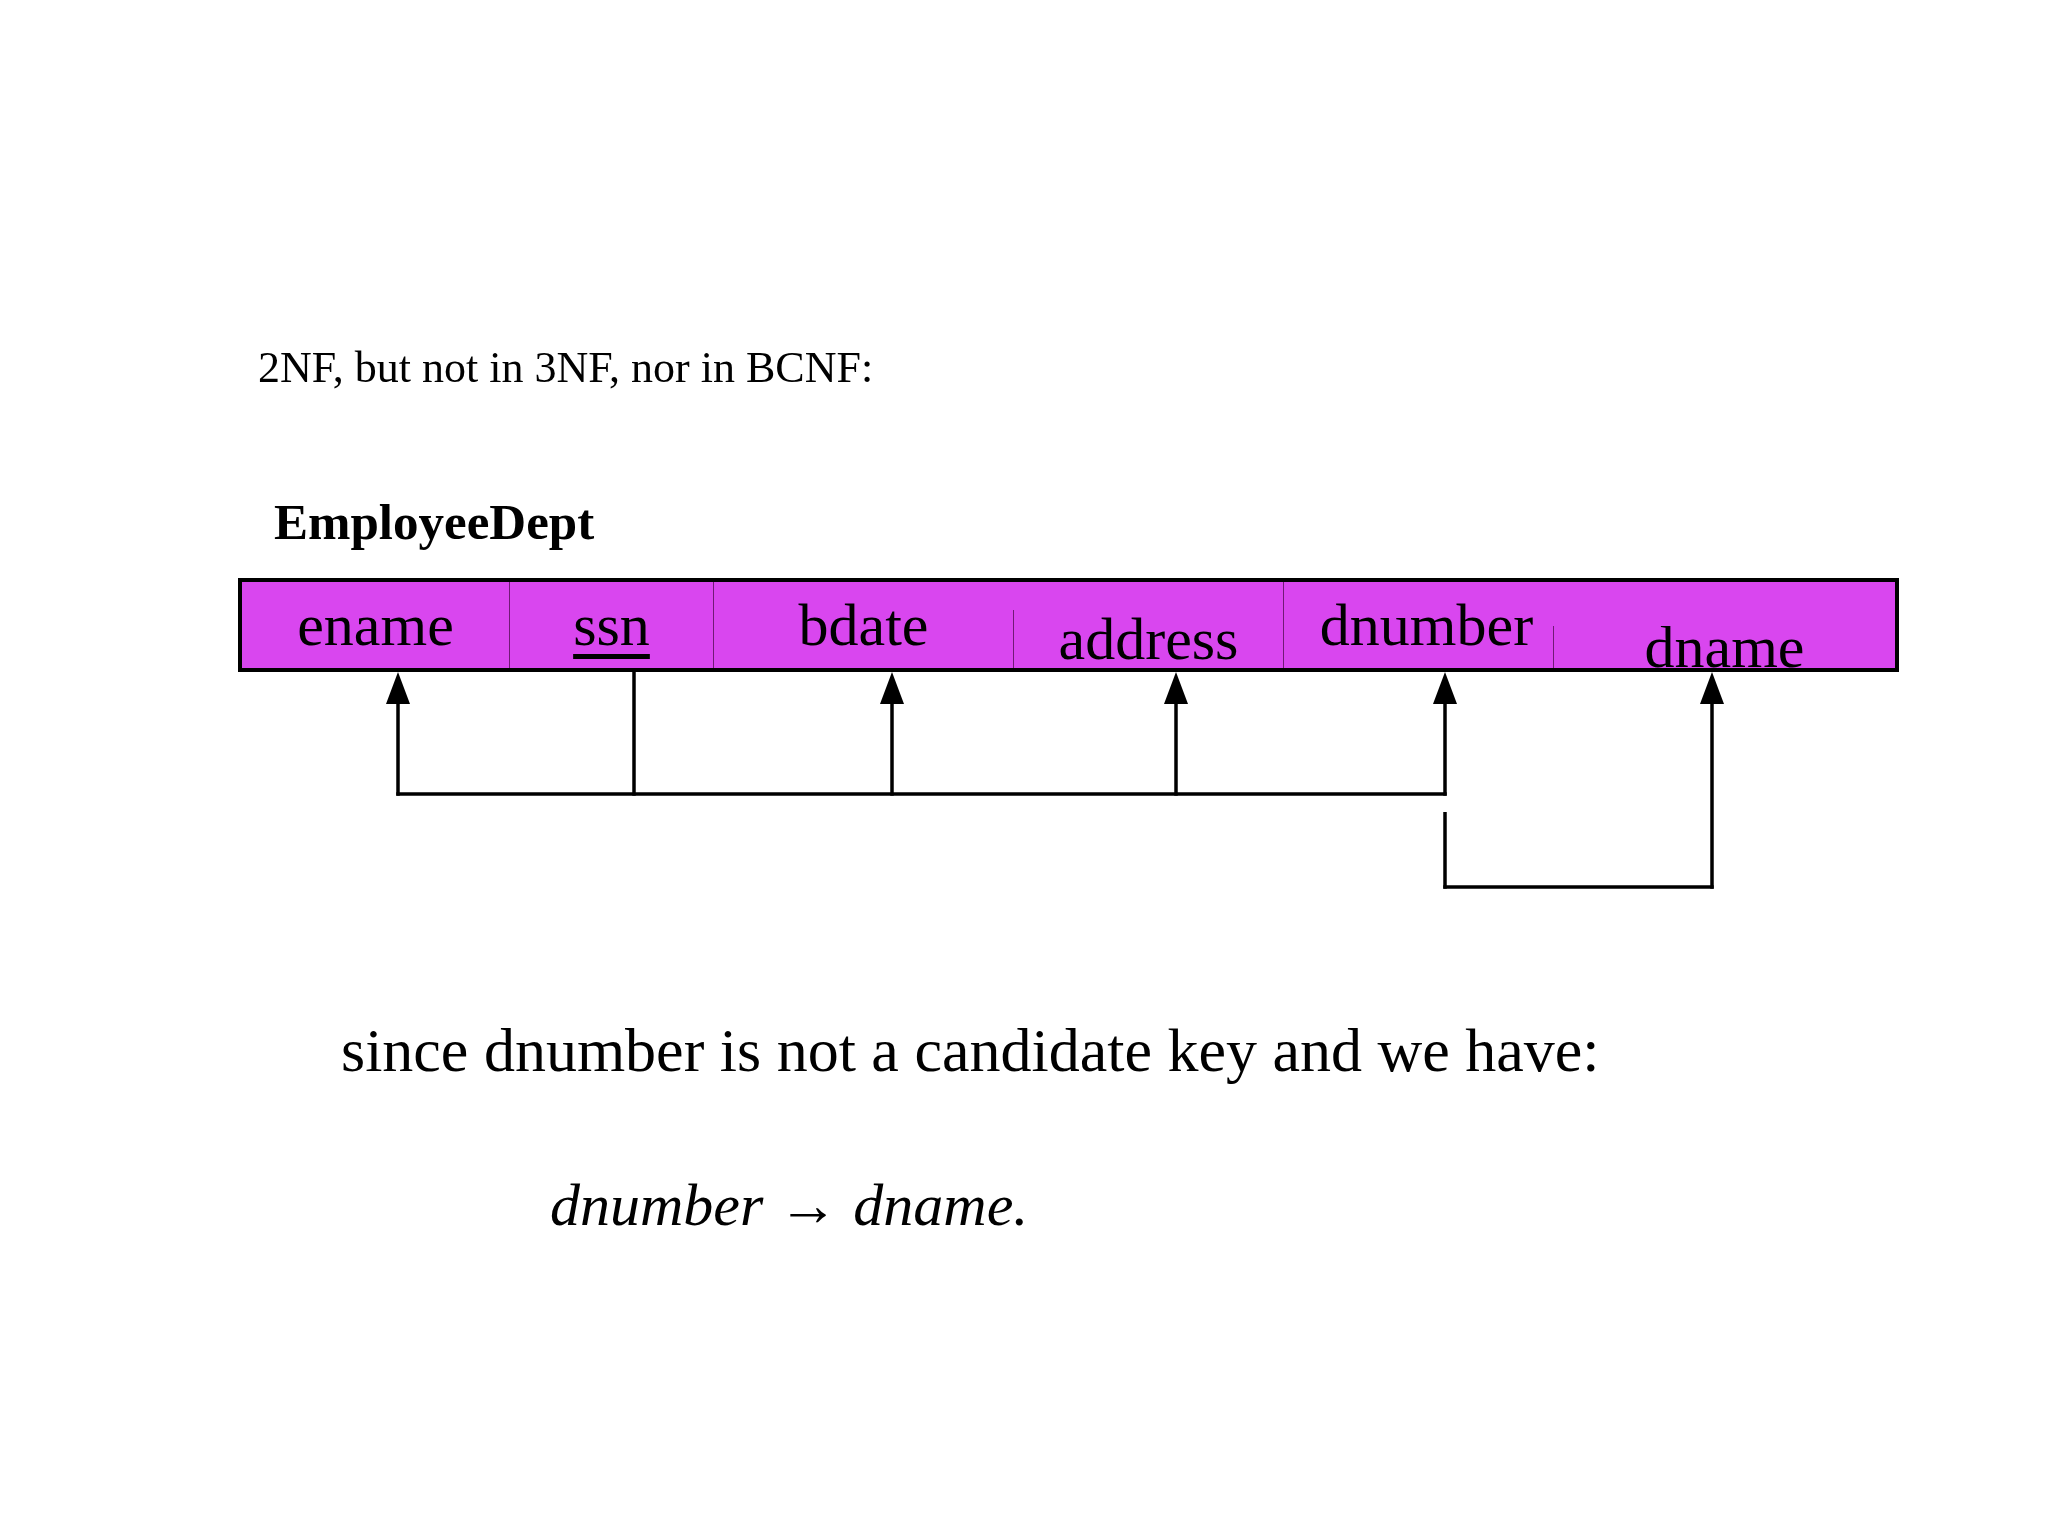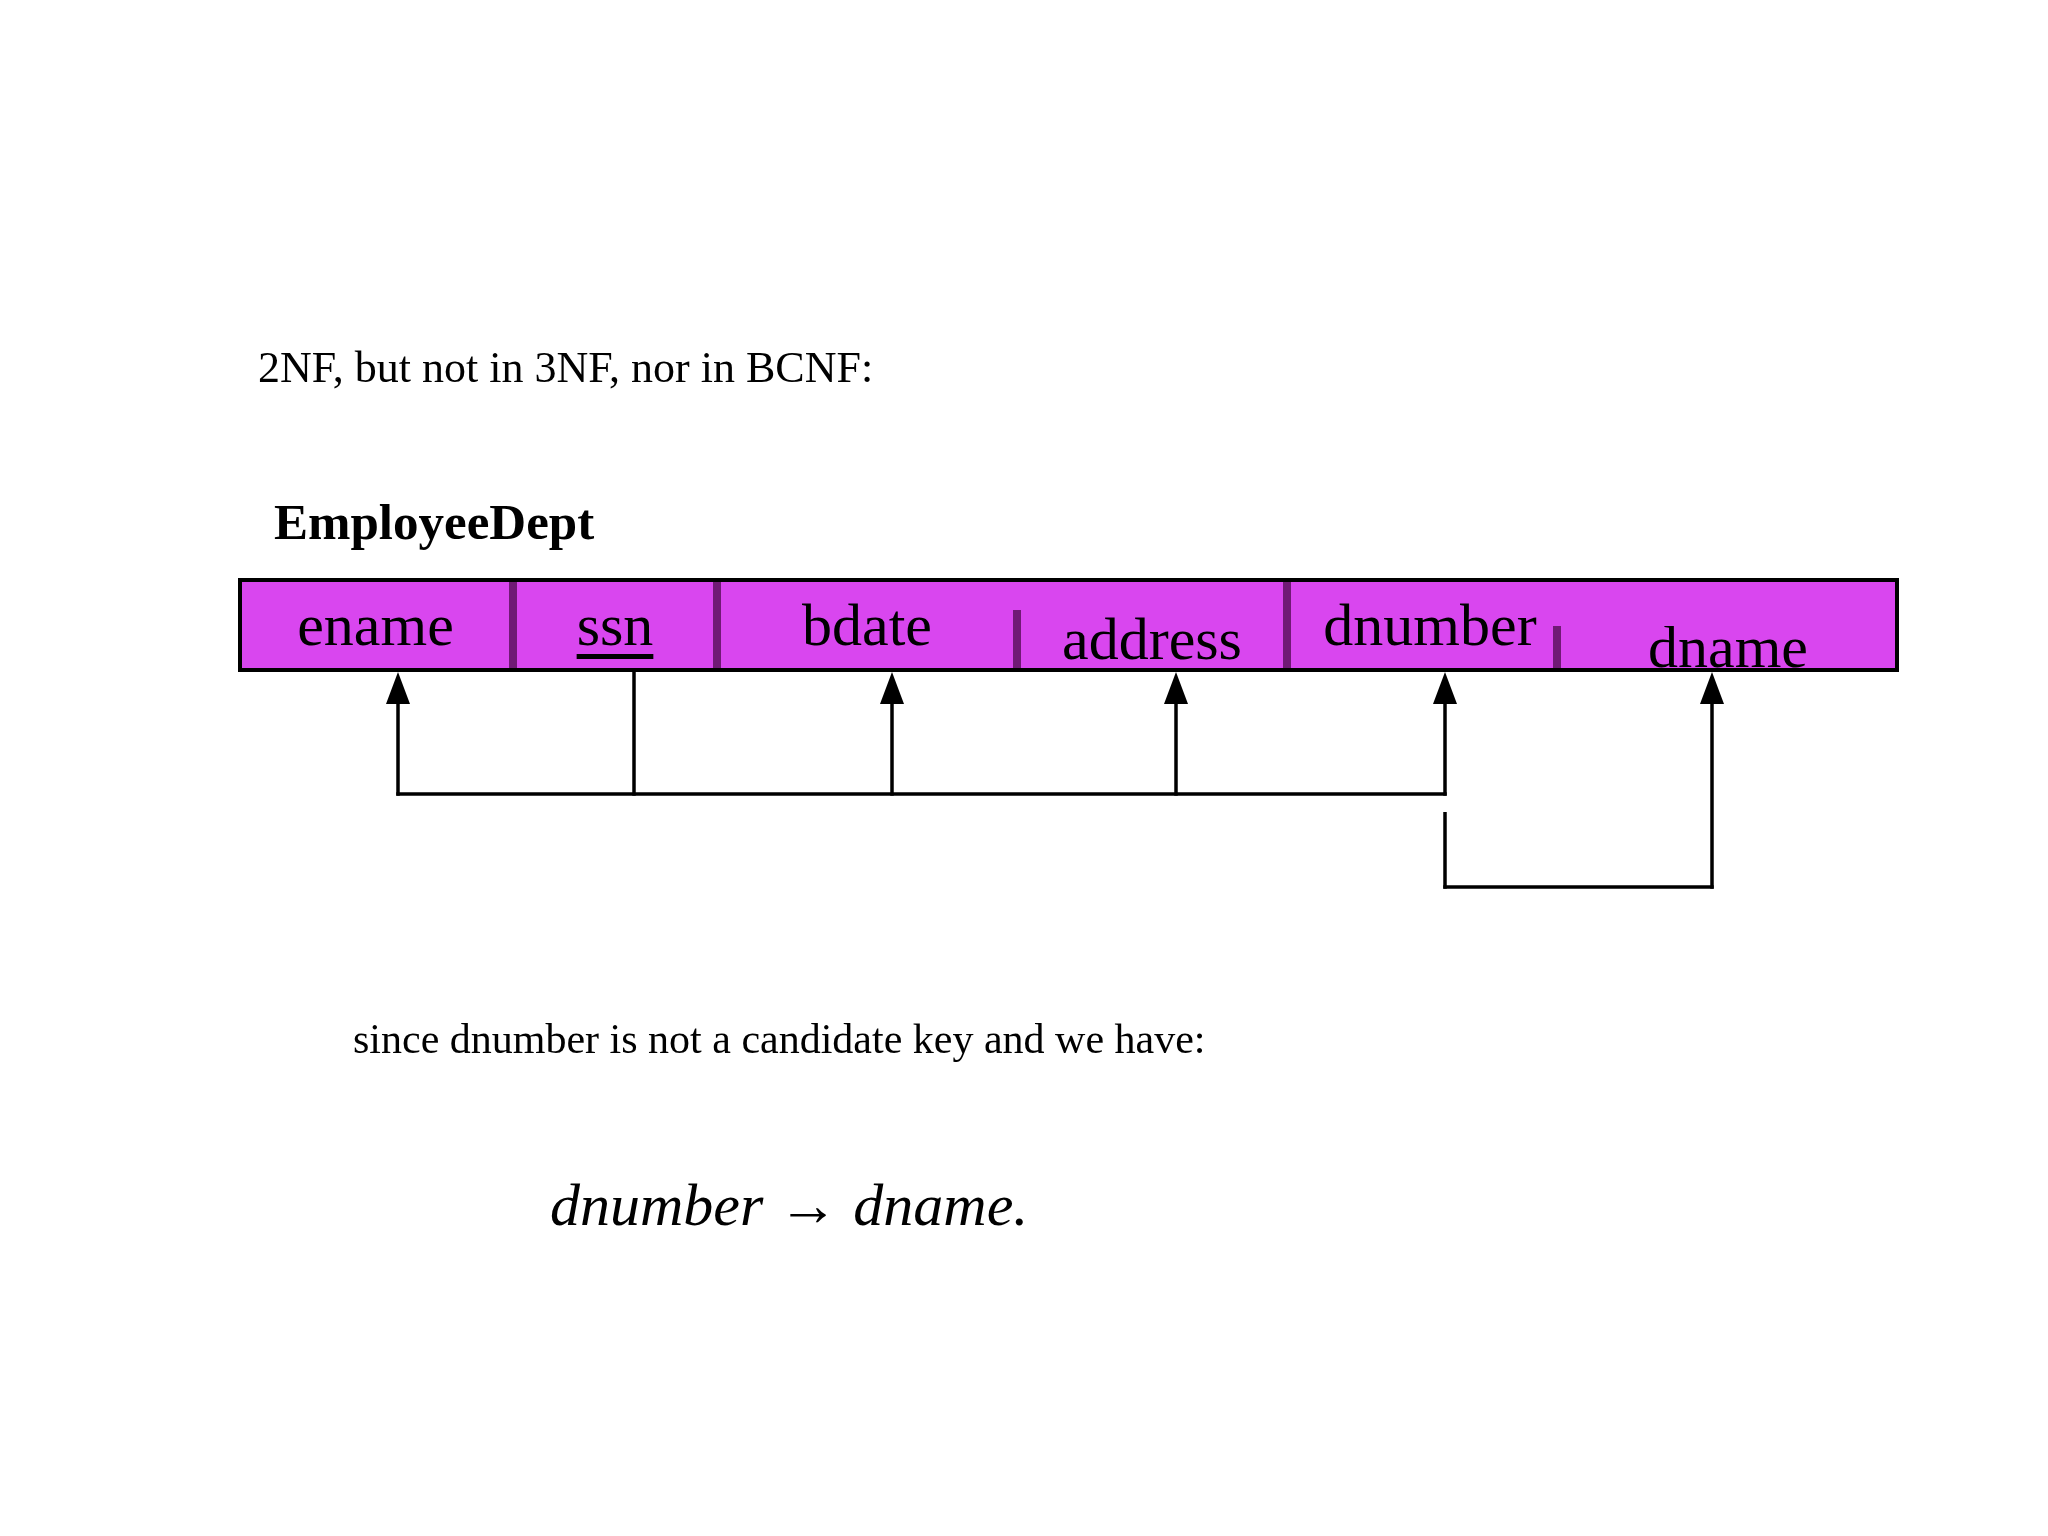--- a/index.html
+++ b/index.html
@@ -44,21 +44,21 @@
     border: 4px solid #000000;
     background: #d946ef;
   }
   .cell {
     box-sizing: border-box;
     display: flex;
     align-items: center;
     justify-content: center;
     font-size: 60px;
     line-height: 1;
-    border-left: 8px solid #701a75;
+    border-left: 1px solid #701a75;
     overflow: hidden;
     white-space: nowrap;
   }
   .cell:first-child { border-left: none; }
   .c-ename   { flex: 0 0 267px; }
   .c-ssn     { flex: 0 0 204px; }
   .c-bdate   { flex: 0 0 300px; }
   .c-address { flex: 0 0 270px; margin-top: 28px; }
   .c-dnumber { flex: 0 0 270px; padding-left: 16px; }
   .c-dname   { flex: 1 1 auto; margin-top: 44px; }
@@ -70,23 +70,23 @@
   .fd-svg {
     position: absolute;
     left: 0;
     top: 0;
     width: 2048px;
     height: 1536px;
     pointer-events: none;
   }
   .note {
     position: absolute;
-    left: 353px;
+    left: 341px;
     top: 1016px;
-    font-size: 42px;
+    font-size: 62px;
     line-height: 1.1;
     white-space: nowrap;
   }
   .fdline {
     position: absolute;
     left: 550px;
     top: 1172px;
     font-size: 60px;
     line-height: 1.1;
     white-space: nowrap;

